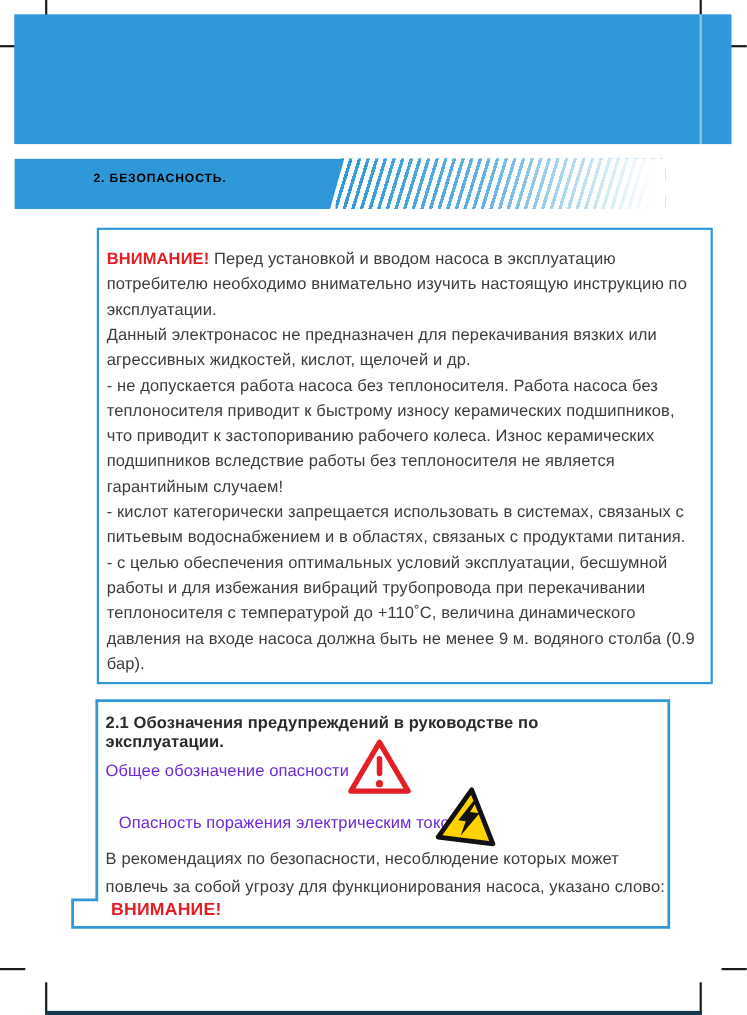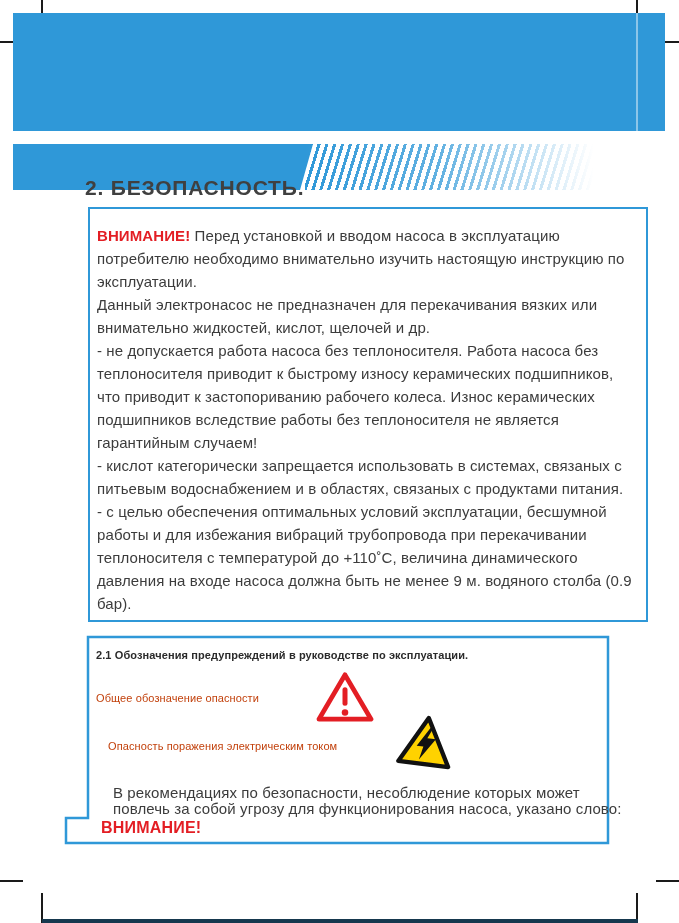--- a/index.html
+++ b/index.html
@@ -13,35 +13,35 @@
   .header-band{position:absolute;left:13px;top:13px;width:652px;height:118px;background:#2f98d8;}
   .header-seam{position:absolute;left:623px;top:0;width:2px;height:118px;background:rgba(255,255,255,.45);}
   
   .title-bar{position:absolute;left:13px;top:144px;width:587px;height:46px;}
   .title-solid{position:absolute;left:0;top:0;width:300px;height:46px;background:#2f98d8;
     clip-path:polygon(0 0,100% 0,calc(100% - 13px) 100%,0 100%);}
   .title-stripes{position:absolute;left:292px;top:0;width:300px;height:46px;
     background:repeating-linear-gradient(107deg,rgba(0,0,0,0) 0 4.5px,#2f98d8 4.5px 7.5px);}
   .title-stripes::after{content:"";position:absolute;inset:0;
     background:linear-gradient(90deg,rgba(255,255,255,0) 0%,rgba(255,255,255,.25) 45%,#fff 96%);}
-  .title-text{position:absolute;left:72px;top:12px;font-size:21px;font-weight:bold;color:#404040;letter-spacing:.8px;margin-top:20px;}
+  .title-text{position:absolute;left:72px;top:12px;font-size:11px;font-weight:bold;color:#000000;letter-spacing:.8px;}
   
   .warning-box{position:absolute;left:88px;top:207px;width:560px;height:415px;
     border:2.5px solid #2f98d8;box-sizing:border-box;padding:15px 7px 0 7px;overflow:hidden;}
   .warning-box p{margin:0;font-size:15px;line-height:23px;letter-spacing:.1px;}
   .red-label{color:#e31e24;font-weight:bold;}
   
   .symbols-outline{position:absolute;left:60px;top:635px;width:552px;height:212px;}
-  .symbols-heading{position:absolute;left:96px;top:649px;width:500px;font-size:11px;font-weight:bold;color:#2b2b2b;letter-spacing:.1px;}
-  .sym-label{position:absolute;font-size:11px;letter-spacing:.1px;color:#c2410c;}
+  .symbols-heading{position:absolute;left:96px;top:649px;width:500px;font-size:15px;font-weight:bold;color:#2b2b2b;letter-spacing:.1px;}
+  .sym-label{position:absolute;font-size:15px;letter-spacing:.1px;color:#6d28d9;}
   .general-danger-label{left:96px;top:692px;}
   .electric-danger-label{left:96px;top:740px;margin-left:12px;}
   .general-danger-icon{position:absolute;left:316px;top:671px;}
   .electric-shock-icon{position:absolute;left:397px;top:713px;transform:rotate(7deg);}
-  .symbols-note{position:absolute;left:96px;top:768px;width:512px;font-size:15px;line-height:16px;letter-spacing:.1px;margin:17px;}
+  .symbols-note{position:absolute;left:96px;top:768px;width:512px;font-size:15px;line-height:26px;letter-spacing:.1px;margin:0;}
   .symbols-warning-word{position:absolute;left:101px;top:819px;font-size:16px;font-weight:bold;color:#e31e24;letter-spacing:.2px;}
   
   .footer-strip{position:absolute;left:42px;top:919px;width:596px;height:4px;background:#16384e;}
 </style>
 </head>
 <body>
 
 <div class="page">
 
   <div class="mark" style="left:41px;top:0;width:2px;height:30px;"></div>
@@ -58,21 +58,21 @@
   </div>
 
   <div class="title-bar">
     <div class="title-solid"></div>
     <div class="title-stripes"></div>
     <div class="title-text">2. БЕЗОПАСНОСТЬ.</div>
   </div>
 
   <div class="warning-box">
     <p><span class="red-label">ВНИМАНИЕ!</span> <span>Перед установкой и вводом насоса в эксплуатацию потребителю необходимо внимательно изучить настоящую инструкцию по эксплуатации.</span></p>
-    <p>Данный электронасос не предназначен для перекачивания вязких или внимательно жидкостей, кислот, щелочей и др.</p>
+    <p>Данный электронасос не предназначен для перекачивания вязких или агрессивных жидкостей, кислот, щелочей и др.</p>
     <p>- не допускается работа насоса без теплоносителя. Работа насоса без теплоносителя приводит к быстрому износу керамических подшипников, что приводит к застопориванию рабочего колеса. Износ керамических подшипников вследствие работы без теплоносителя не является гарантийным случаем!</p>
     <p>- кислот категорически запрещается использовать в системах, связаных с питьевым водоснабжением и в областях, связаных с продуктами питания.</p>
     <p>- с целью обеспечения оптимальных условий эксплуатации, бесшумной работы и для избежания вибраций трубопровода при перекачивании теплоносителя с температурой до +110˚С, величина динамического давления на входе насоса должна быть не менее 9 м. водяного столба (0.9 бар).</p>
   </div>
 
   <svg class="symbols-outline" viewBox="0 0 552 212">
     <path d="M 28 2 L 548 2 L 548 208 L 6 208 L 6 183 L 28 183 Z" fill="none" stroke="#2f98d8" stroke-width="2.5"></path>
   </svg>
 
   <div class="symbols-heading">2.1 Обозначения предупреждений в руководстве по эксплуатации.</div>

